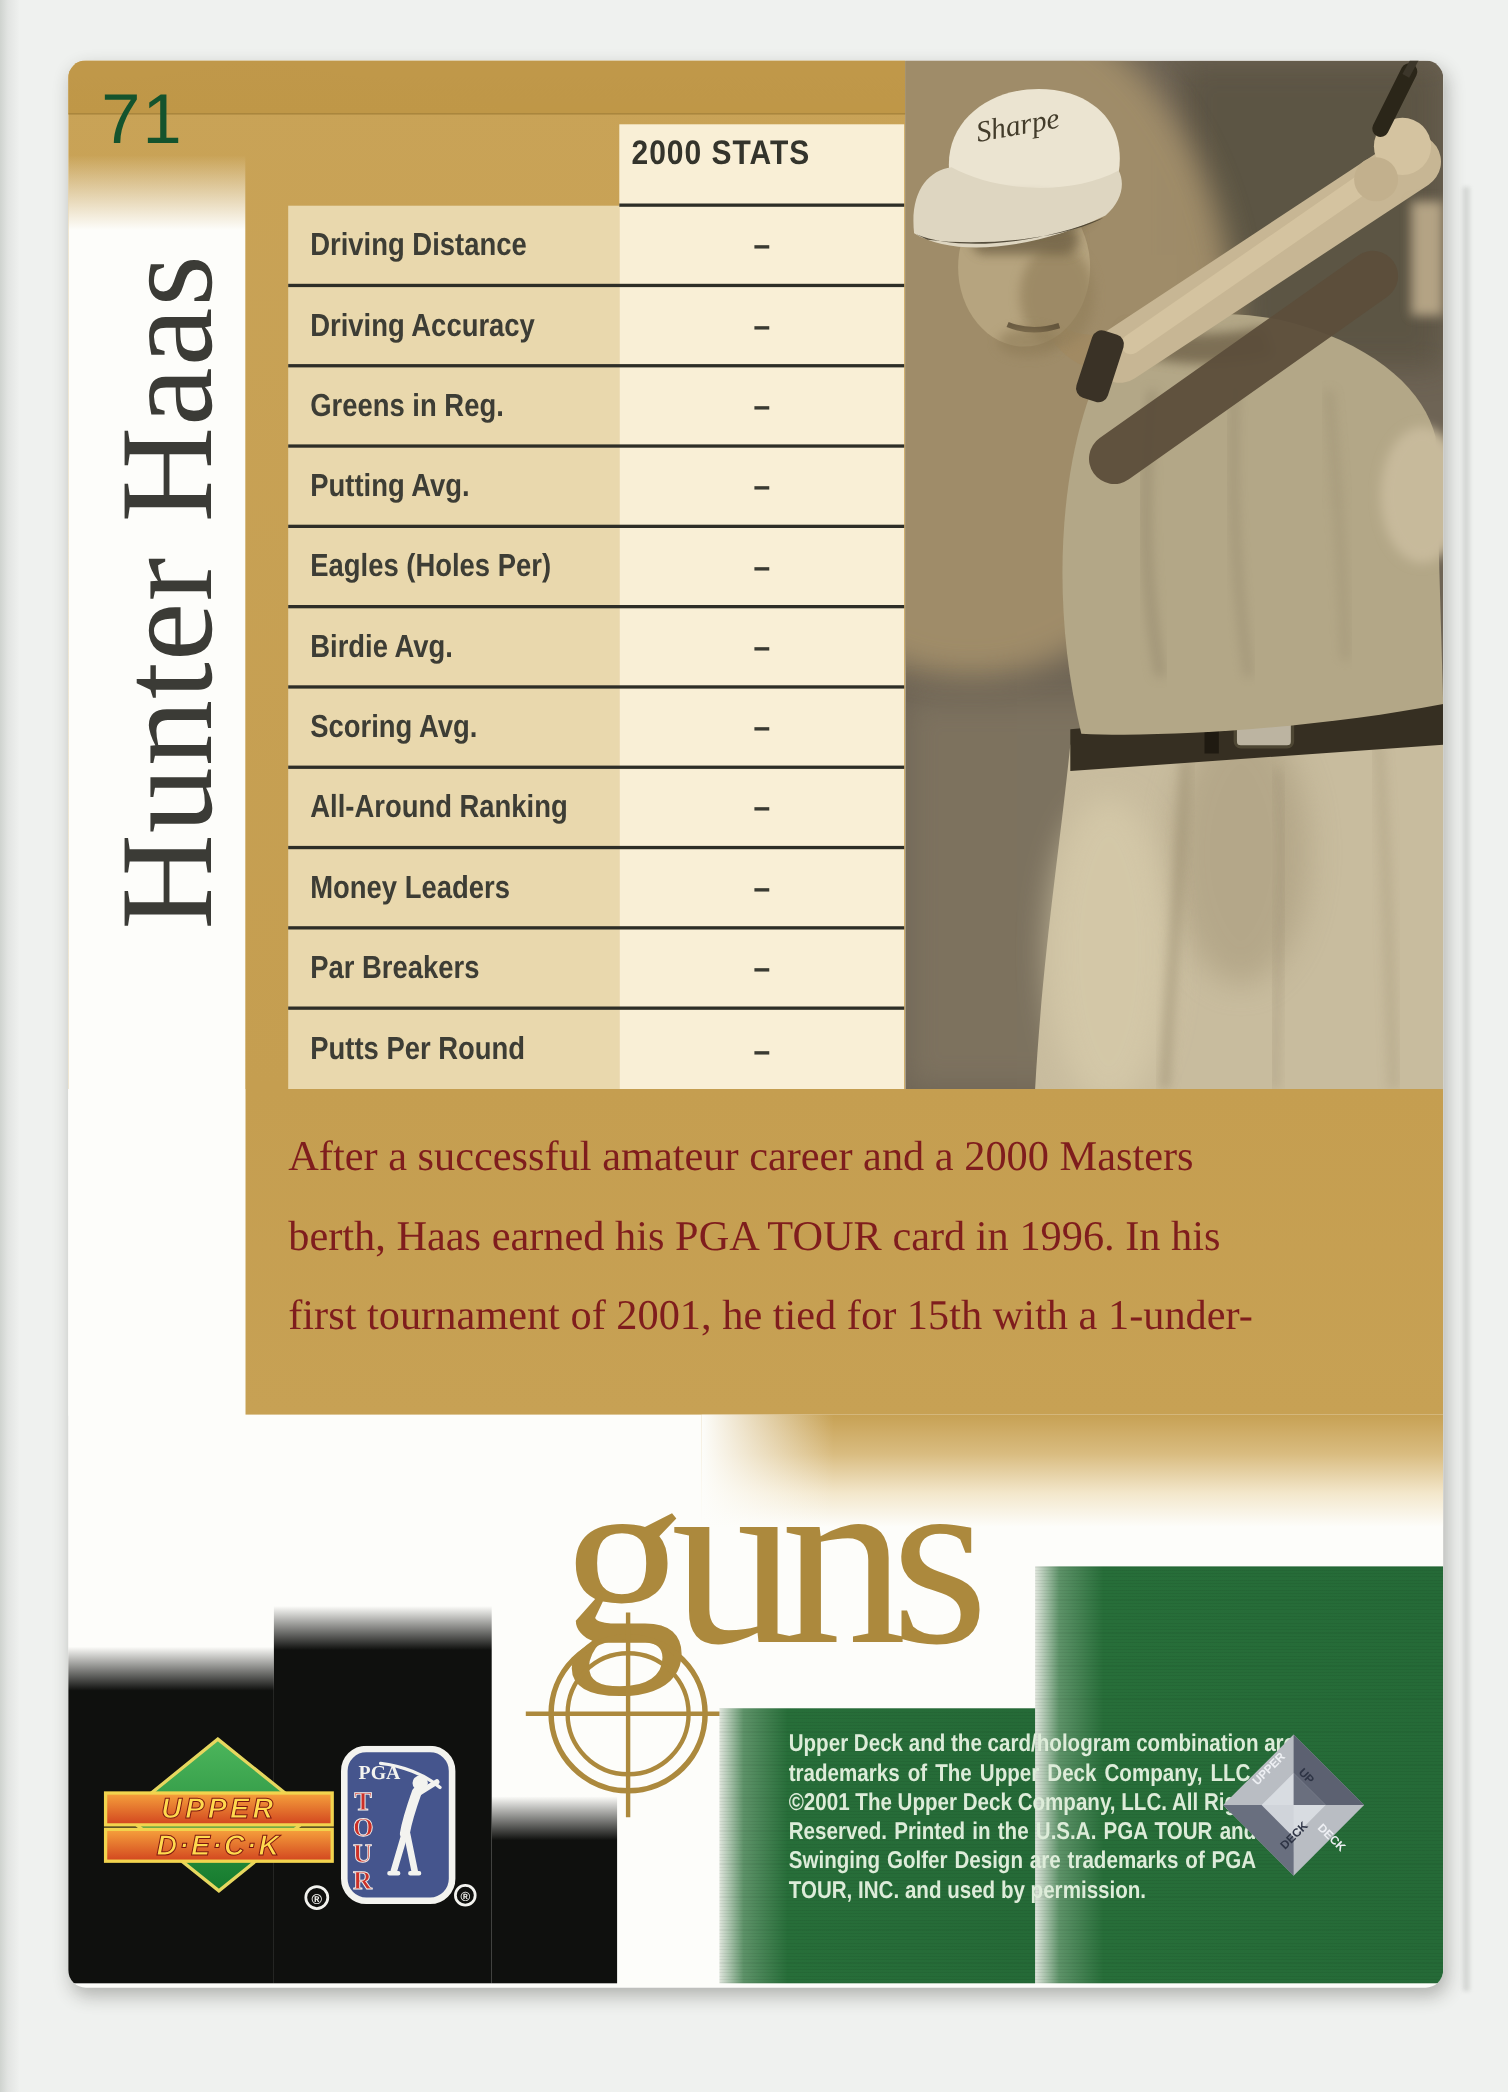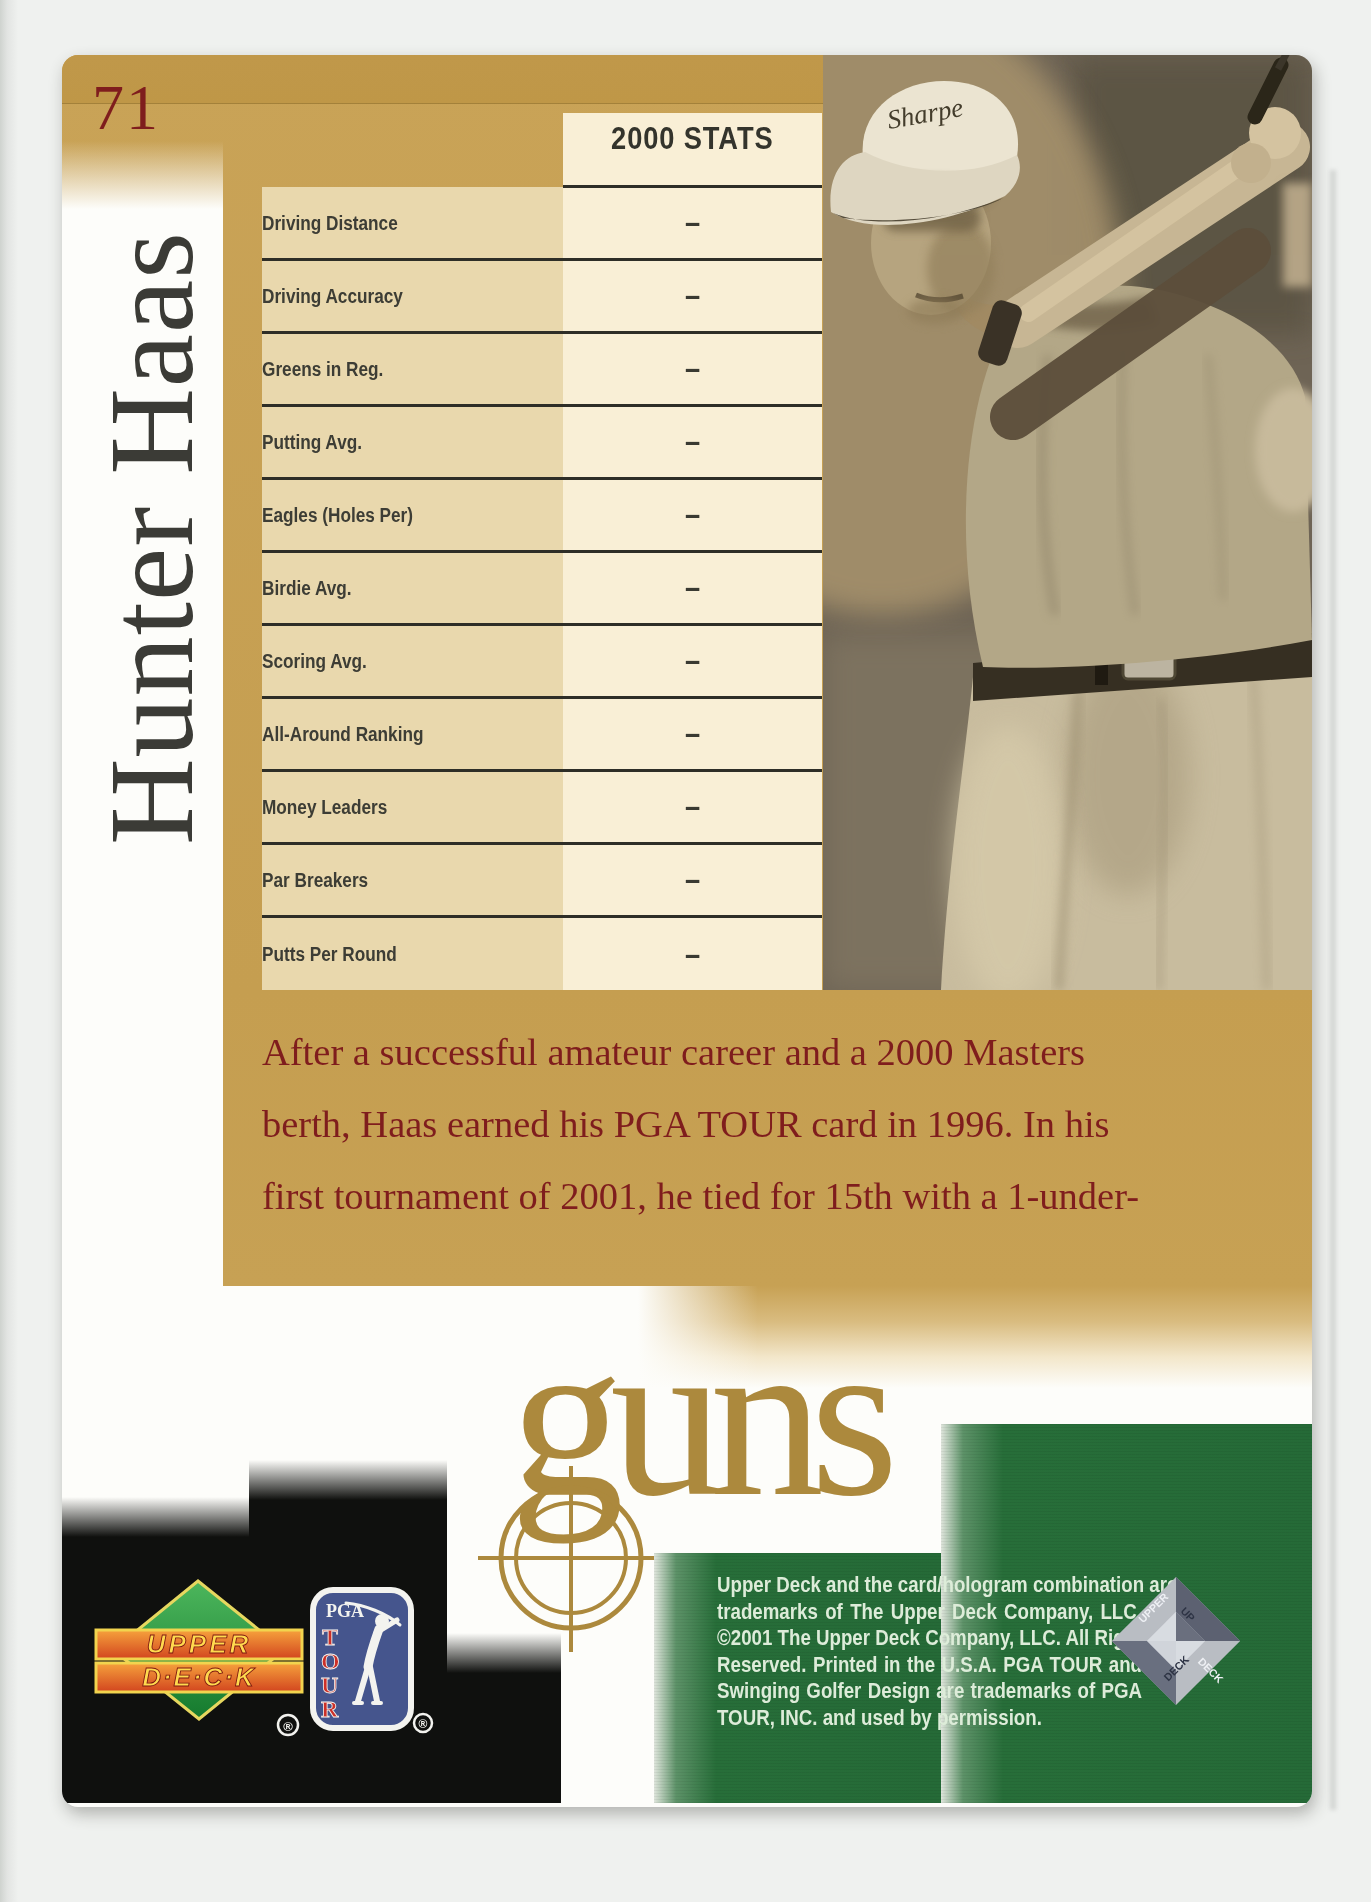--- a/index.html
+++ b/index.html
@@ -27,35 +27,35 @@
   .para-block{left:161px;top:935px;width:1089px;height:296px;
     background:linear-gradient(to bottom,#c59e50,#c7a154);}
   .fade-band{left:576px;top:1231px;width:674px;height:102px;
     background:linear-gradient(to bottom,#c7a154 0%,#d9bc80 35%,#f3e7cb 70%,#fdfdfa 100%);}
   .fade-band-mask{left:576px;top:1231px;width:120px;height:102px;
     background:linear-gradient(to right,#fdfdfa,rgba(253,253,250,0));}
   .white-strip{left:0;top:86px;width:161px;height:1146px;
     background:linear-gradient(to bottom,rgba(253,253,250,0) 0,#fdfdfa 68px);}
   
   .card-number{left:30px;top:16px;width:120px;
-    font-family:Liberation Serif, serif;font-size:64px;color:#7f1d1d;letter-spacing:2px;}
+    font-family:Liberation Sans, sans-serif;font-size:64px;color:#14532d;letter-spacing:2px;}
   .v-name{left:24px;top:806px;width:646px;height:132px;line-height:132px;
     transform:rotate(-90deg);transform-origin:0 0;text-align:center;
     font-family:"Liberation Serif",serif;font-size:120px;color:#3b3b36;letter-spacing:1px;}
   
   .label-col{left:200px;top:132px;width:301px;height:803px;background:#e9d8ad;}
   .value-col{left:501px;top:58px;width:259px;height:877px;background:#f9efd6;}
-  .stats-title{left:501px;top:66px;width:259px;text-align:center;
+  .stats-title{left:501px;top:66px;width:259px;
     font-size:31px;font-weight:bold;color:#34342c;letter-spacing:1px;}
   .hdr-line{left:501px;top:130px;width:259px;height:3px;background:#2e2e27;}
   .stats-rows{left:200px;top:133px;width:560px;height:803px;display:flex;flex-direction:column;}
   .stat-row{height:73px;box-sizing:border-box;display:flex;align-items:center;
     border-bottom:3px solid #2e2e27;}
   .stat-row:last-child{border-bottom:none;}
-  .stat-label{flex:1;font-size:20px;font-weight:bold;color:#3d3d35;white-space:nowrap;}
+  .stat-label{flex:1;padding-left:20px;font-size:29px;font-weight:bold;color:#3d3d35;white-space:nowrap;}
   .stat-value{width:259px;text-align:center;font-size:31px;font-weight:bold;color:#3a3a32;}
   .cond{display:inline-block;transform:scaleX(.86);transform-origin:0 50%;}
   .condc{display:inline-block;transform:scaleX(.88);transform-origin:50% 50%;}
   
   .bio{left:161px;top:935px;width:1032px;height:296px;box-sizing:border-box;
     padding:26px 40px 0 39px;font-family:Liberation Serif, serif;
     font-size:38.5px;line-height:72px;color:#7f1d1d;}
   
   .yg{font-family:"Liberation Serif",serif;color:#ac893d;letter-spacing:-14px;line-height:1;}
   .young{left:46px;top:1188px;font-size:228px;}

